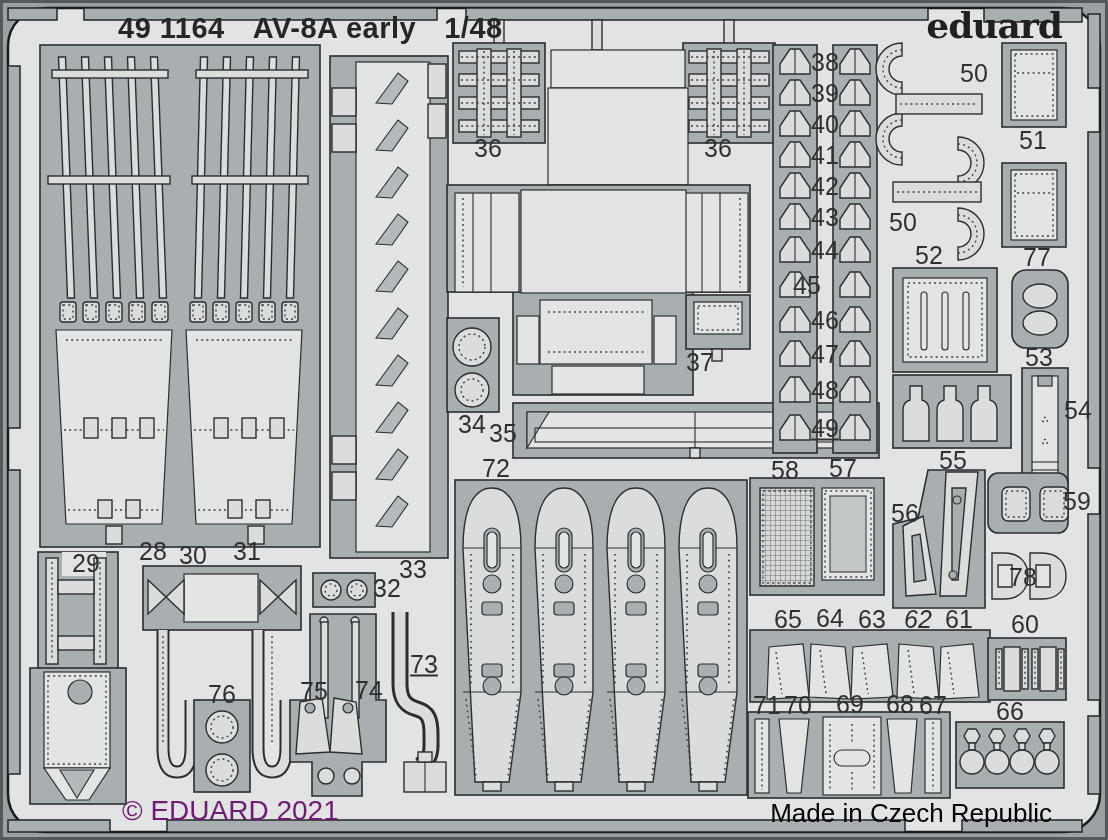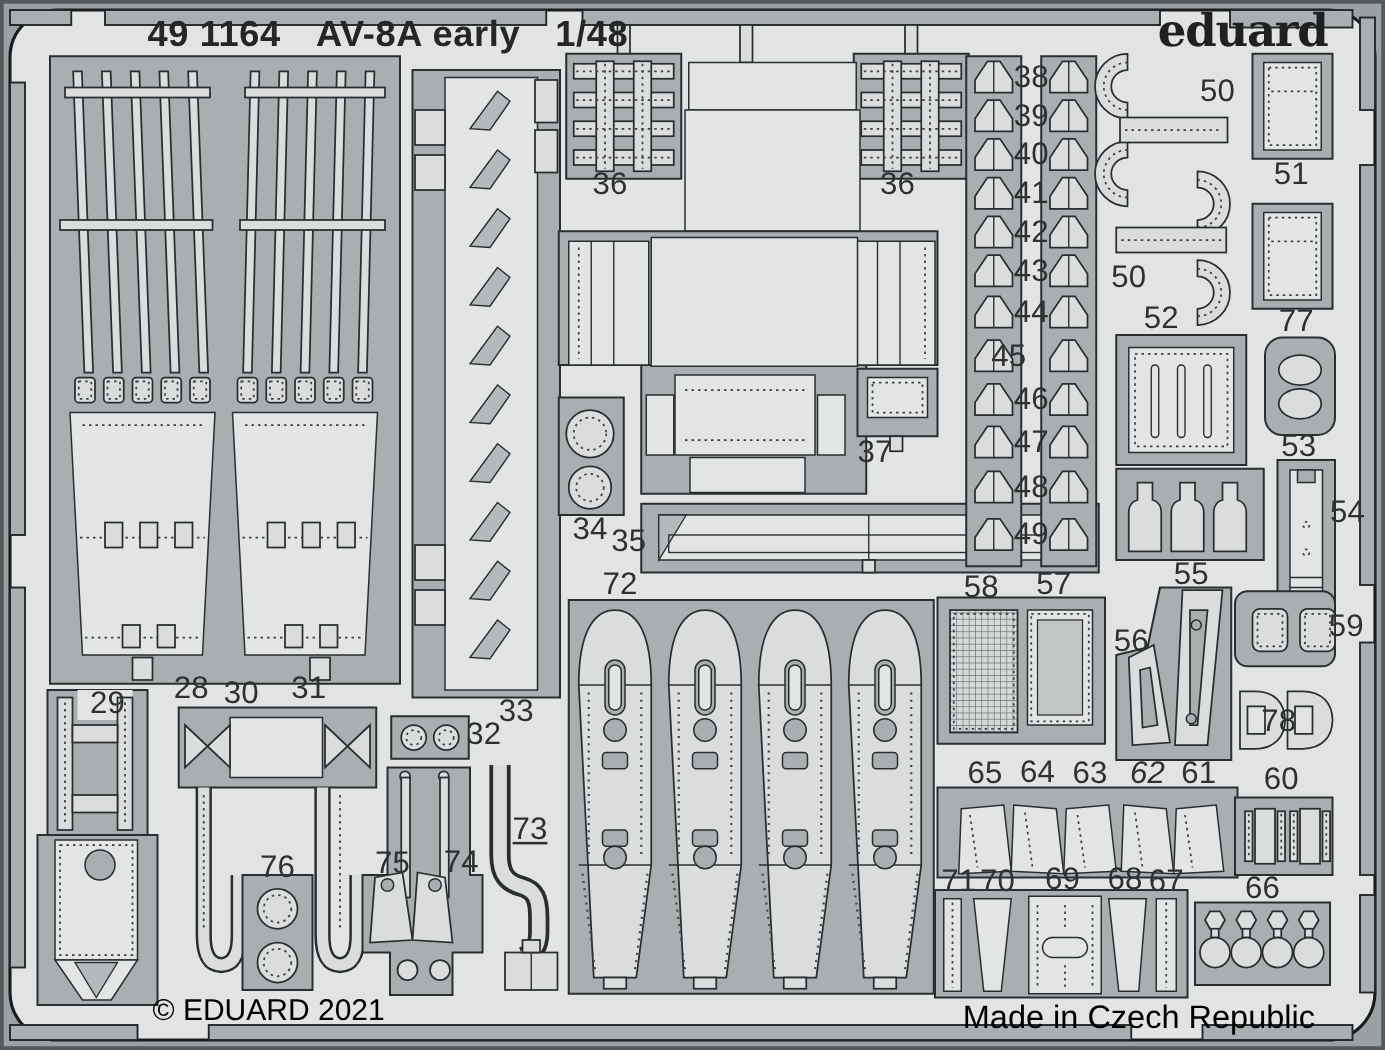--- a/index.html
+++ b/index.html
@@ -19,21 +19,21 @@
   .sheet{fill:#e1e4e3;stroke:#191b1c;stroke-width:2.5;}
   .tube-o{fill:none;stroke:#2b2e30;stroke-width:17;}
   .tube-i{fill:none;stroke:#dadddc;stroke-width:11;}
   .uo{fill:none;stroke:#2b2e30;stroke-width:13;}
   .ui{fill:none;stroke:#dadddc;stroke-width:9;}
   
   .hdr{position:absolute;top:12px;left:118px;display:flex;gap:28px;
        font-weight:bold;font-size:29px;color:#242628;letter-spacing:.5px;z-index:3;}
   .logo{position:absolute;top:4px;right:46px;font-family:"DejaVu Serif",serif;
         font-weight:bold;font-size:36px;color:#1e2022;letter-spacing:-1px;z-index:3;}
-  .copy{position:absolute;left:122px;top:795px;font-size:24px;color:#000000;z-index:3;}
+  .copy{position:absolute;left:122px;top:795px;font-size:28px;color:#701a75;z-index:3;}
   .madein{position:absolute;right:56px;top:798px;font-size:26px;color:#000000;z-index:3;}
   #labels-layer{position:absolute;inset:0;z-index:2;}
   .part-label{position:absolute;transform:translate(-50%,-50%);font-size:25px;
               color:#2e3032;white-space:nowrap;}
 </style>
 </head>
 <body>
 
 <div class="stage">
 
@@ -518,21 +518,21 @@
       <span class="part-label" style="left: 825px; top: 93px;">39</span>
       <span class="part-label" style="left: 825px; top: 124px;">40</span>
       <span class="part-label" style="left: 825px; top: 155px;">41</span>
       <span class="part-label" style="left: 825px; top: 186px;">42</span>
       <span class="part-label" style="left: 825px; top: 217px;">43</span>
       <span class="part-label" style="left: 825px; top: 250px;">44</span>
       <span class="part-label" style="left: 807px; top: 285px;">45</span>
       <span class="part-label" style="left: 825px; top: 320px;">46</span>
       <span class="part-label" style="left: 825px; top: 354px;">47</span>
       <span class="part-label" style="left: 825px; top: 390px;">48</span>
-      <span class="part-label" style="left: 825px; top: 428px;">49</span>
+      <span class="part-label" style="left: 825px; top: 428px; text-decoration: underline;">49</span>
       <span class="part-label" style="left: 974px; top: 73px;">50</span>
       <span class="part-label" style="left: 903px; top: 222px;">50</span>
       <span class="part-label" style="left: 1033px; top: 140px; text-align: right;">51</span>
       <span class="part-label" style="left: 929px; top: 255px;">52</span>
       <span class="part-label" style="left: 1039px; top: 357px;">53</span>
       <span class="part-label" style="left: 1078px; top: 410px;">54</span>
       <span class="part-label" style="left: 953px; top: 460px;">55</span>
       <span class="part-label" style="left: 905px; top: 513px;">56</span>
       <span class="part-label" style="left: 843px; top: 468px;">57</span>
       <span class="part-label" style="left: 785px; top: 470px;">58</span>

